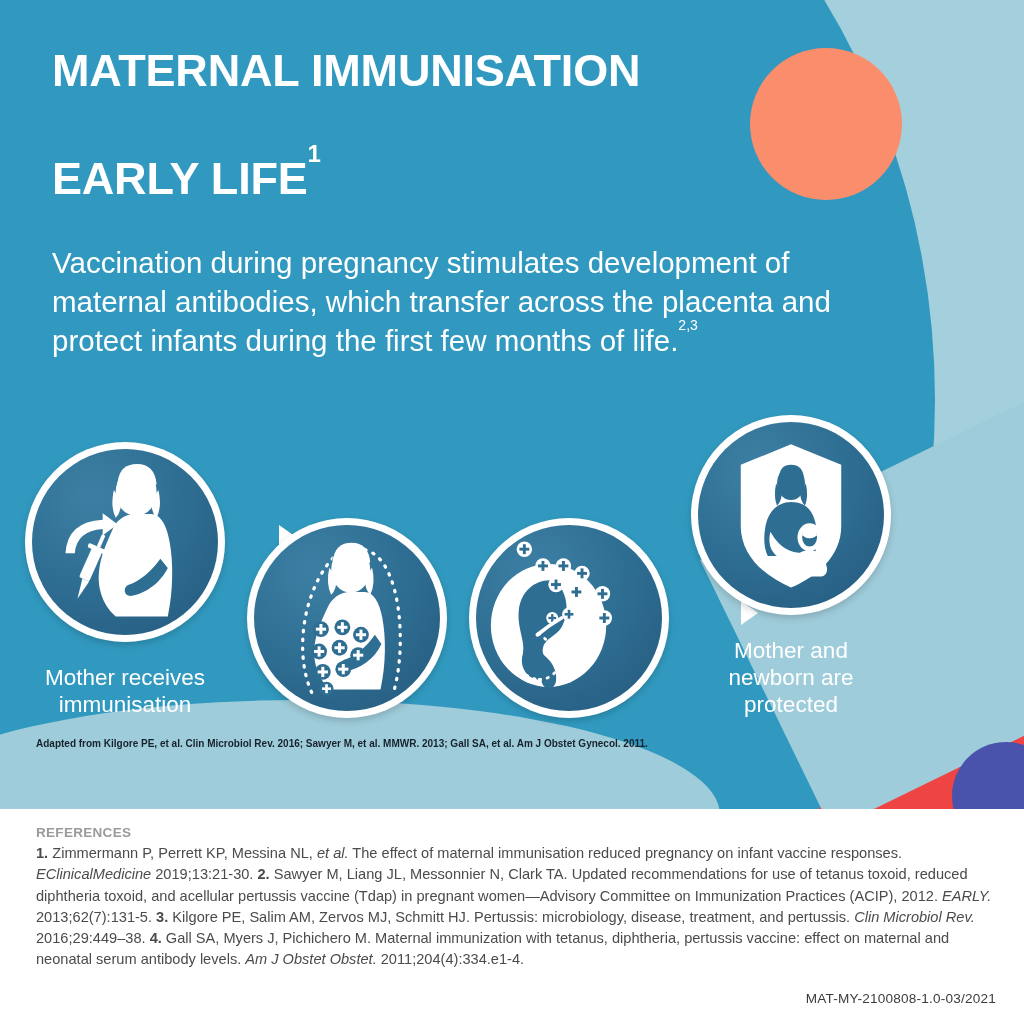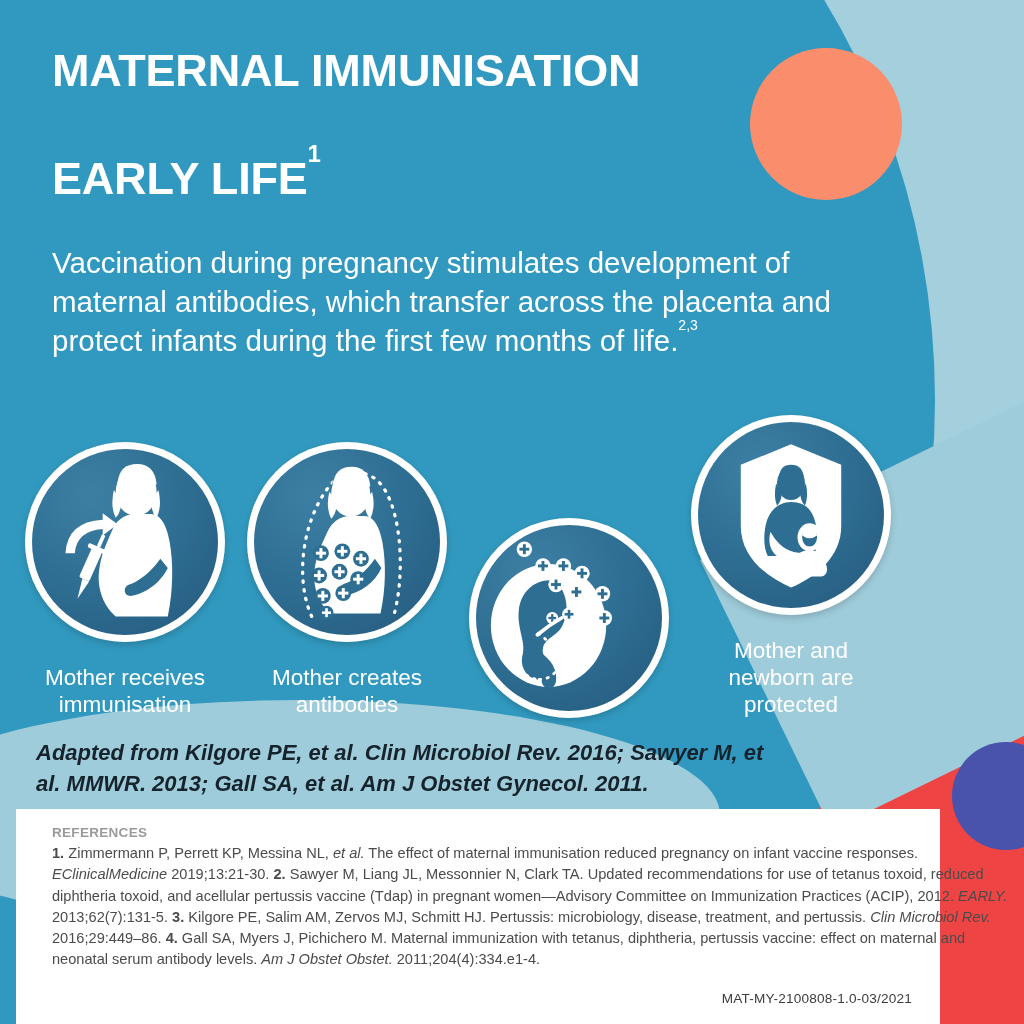--- a/index.html
+++ b/index.html
@@ -159,30 +159,29 @@
     border-bottom: 12px solid transparent;
   }
   .arrow.a1 { left: 265px; }
   .arrow.a2 { left: 505px; }
 
   
   .adapted {
     position: absolute;
     left: 36px; top: 737px; width: 740px;
     color: #16232c;
-    font-size: 22px;
-    font-style: italic;
+    font-size: 10px;
     font-weight: bold;
     line-height: 1.42;
   }
 
   
   .refs-panel {
     position: absolute;
-    left: 16px; bottom: 0; width: 924px; height: 215px;
+    left: 0; bottom: 0; width: 1024px; height: 215px;
     background: #ffffff;
   }
   .refs-title {
     position: absolute;
     left: 36px; top: 16px;
     color: #9a9a9a;
     font-size: 13.5px;
     font-weight: bold;
     letter-spacing: 0.3px;
   }
@@ -331,22 +330,20 @@
                   <g transform="translate(78,176)">
                       <circle r="7.5"></circle>
                       <rect x="-4.8" y="-1.4" width="9.6" height="2.8" fill="#ffffff"></rect>
                       <rect x="-1.4" y="-4.8" width="2.8" height="9.6" fill="#ffffff"></rect>
                     </g>
                 </g>
               </g>
             </svg>
           </div>
         </div>
-        <div class="step-label">Mother creates
-antibodies</div>
         <div class="arrow a2"></div>
       </div>
 
       <div class="step">
         <div class="circle-wrap">
           <div class="circle">
             <svg viewBox="0 0 200 200">
 
               <ellipse cx="78" cy="108" rx="62" ry="66" fill="#ffffff"></ellipse>
 
@@ -457,20 +454,20 @@
 
     </div>
 
     <div class="adapted">Adapted from Kilgore PE, et al. Clin Microbiol Rev. 2016; Sawyer M, et al. MMWR. 2013; Gall SA, et al. Am J Obstet Gynecol. 2011.</div>
 
     <div class="refs-panel">
       <div class="refs-title">REFERENCES</div>
       <div class="refs-body">
         <span><b>1.</b><span> Zimmermann P, Perrett KP, Messina NL, </span><i>et al.</i><span> The effect of maternal immunisation reduced pregnancy on infant vaccine responses. </span><i>EClinicalMedicine</i><span> 2019;13:21-30.</span></span>
         <span> <b>2.</b><span> Sawyer M, Liang JL, Messonnier N, Clark TA. Updated recommendations for use of tetanus toxoid, reduced diphtheria toxoid, and acellular pertussis vaccine (Tdap) in pregnant women—Advisory Committee on Immunization Practices (ACIP), 2012. </span><i>EARLY.</i><span> 2013;62(7):131-5.</span></span>
-        <span> <b>3.</b><span> Kilgore PE, Salim AM, Zervos MJ, Schmitt HJ. Pertussis: microbiology, disease, treatment, and pertussis. </span><i>Clin Microbiol Rev.</i><span> 2016;29:449–86.</span></span>
+        <span> <b>3.</b><span> Kilgore PE, Salim AM, Zervos MJ, Schmitt HJ. Pertussis: microbiology, disease, treatment, and pertussis. </span><i>Clin Microbiol Rev.</i><span> 2016;29:449–38.</span></span>
         <span> <b>4.</b><span> Gall SA, Myers J, Pichichero M. Maternal immunization with tetanus, diphtheria, pertussis vaccine: effect on maternal and neonatal serum antibody levels. </span><i>Am J Obstet Obstet.</i><span> 2011;204(4):334.e1-4.</span></span>
       </div>
       <div class="code">MAT-MY-2100808-1.0-03/2021</div>
     </div>
 
   </div>
 </div>
 
 </body></html>

